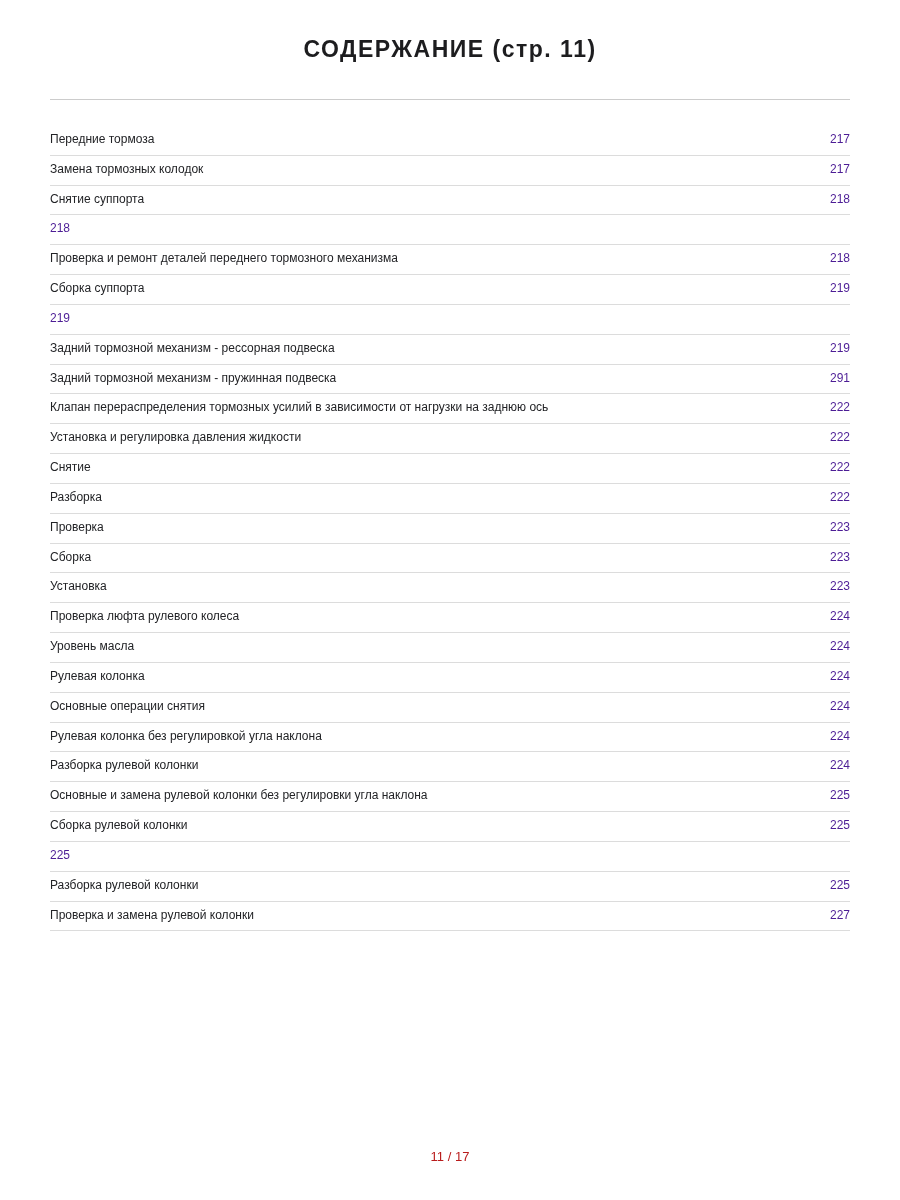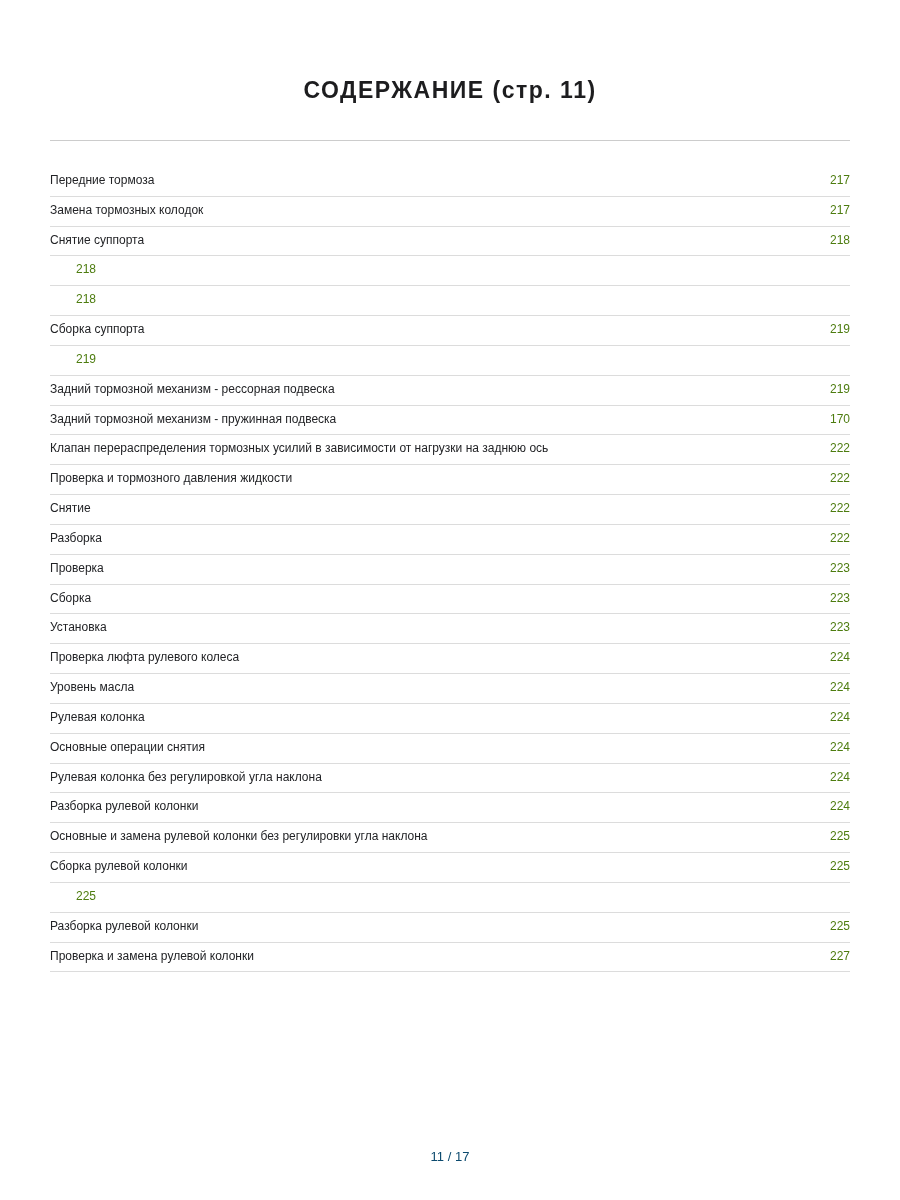--- a/index.html
+++ b/index.html
@@ -12,21 +12,20 @@
   }
   .page {
     padding: 36px 50px 0 50px;
   }
   .title {
     text-align: center;
     font-size: 23px;
     font-weight: bold;
     letter-spacing: 1.5px;
     color: #1d1d1f;
-    margin-top: 41px;
   }
   .title-rule {
     border: none;
     border-top: 1px solid #cccccc;
     margin: 36px 0 0 0;
   }
   .toc {
     margin-top: 26px;
   }
   .row {
@@ -37,33 +36,32 @@
     padding: 6px 0 7px 0;
     border-bottom: 1px solid #dcdcdc;
     font-size: 12px;
   }
   .row .label {
     flex: 1;
     line-height: 1.32;
     color: #222326;
   }
   .row .pagenum {
-    color: #4d7c0f;
+    color: #4c1d95;
     white-space: nowrap;
     line-height: 1.32;
-    margin-left: 26px;
   }
   .footer {
     position: absolute;
     left: 0;
     bottom: 36px;
     width: 100%;
     text-align: center;
     font-size: 13px;
-    color: #0c4a6e;
+    color: #b91c1c;
   }
 </style>
 </head>
 <body>
 
 <div class="page">
   <h1 class="title">СОДЕРЖАНИЕ (стр. 11)</h1>
   <hr class="title-rule">
   <div class="toc">
   <div class="row">
@@ -79,49 +77,50 @@
   <div class="row">
     <span class="label">Снятие суппорта</span>
     <span class="pagenum">218</span>
   </div>
 
   <div class="row">
     <span class="pagenum">218</span>
   </div>
 
   <div class="row">
+    <span class="label">Проверка и ремонт деталей переднего тормозного механизма</span>
     <span class="pagenum">218</span>
   </div>
 
   <div class="row">
     <span class="label">Сборка суппорта</span>
     <span class="pagenum">219</span>
   </div>
 
   <div class="row">
     <span class="pagenum">219</span>
   </div>
 
   <div class="row">
     <span class="label">Задний тормозной механизм - рессорная подвеска</span>
     <span class="pagenum">219</span>
   </div>
 
   <div class="row">
     <span class="label">Задний тормозной механизм - пружинная подвеска</span>
-    <span class="pagenum">170</span>
+    <span class="pagenum">291</span>
   </div>
 
   <div class="row">
     <span class="label">Клапан перераспределения тормозных усилий в зависимости от нагрузки на заднюю ось</span>
     <span class="pagenum">222</span>
   </div>
 
   <div class="row">
-    <span class="label">Проверка и тормозного давления жидкости</span>
+    <span class="label">Установка и регулировка давления жидкости</span>
     <span class="pagenum">222</span>
   </div>
 
   <div class="row">
     <span class="label">Снятие</span>
     <span class="pagenum">222</span>
   </div>
 
   <div class="row">
     <span class="label">Разборка</span>

